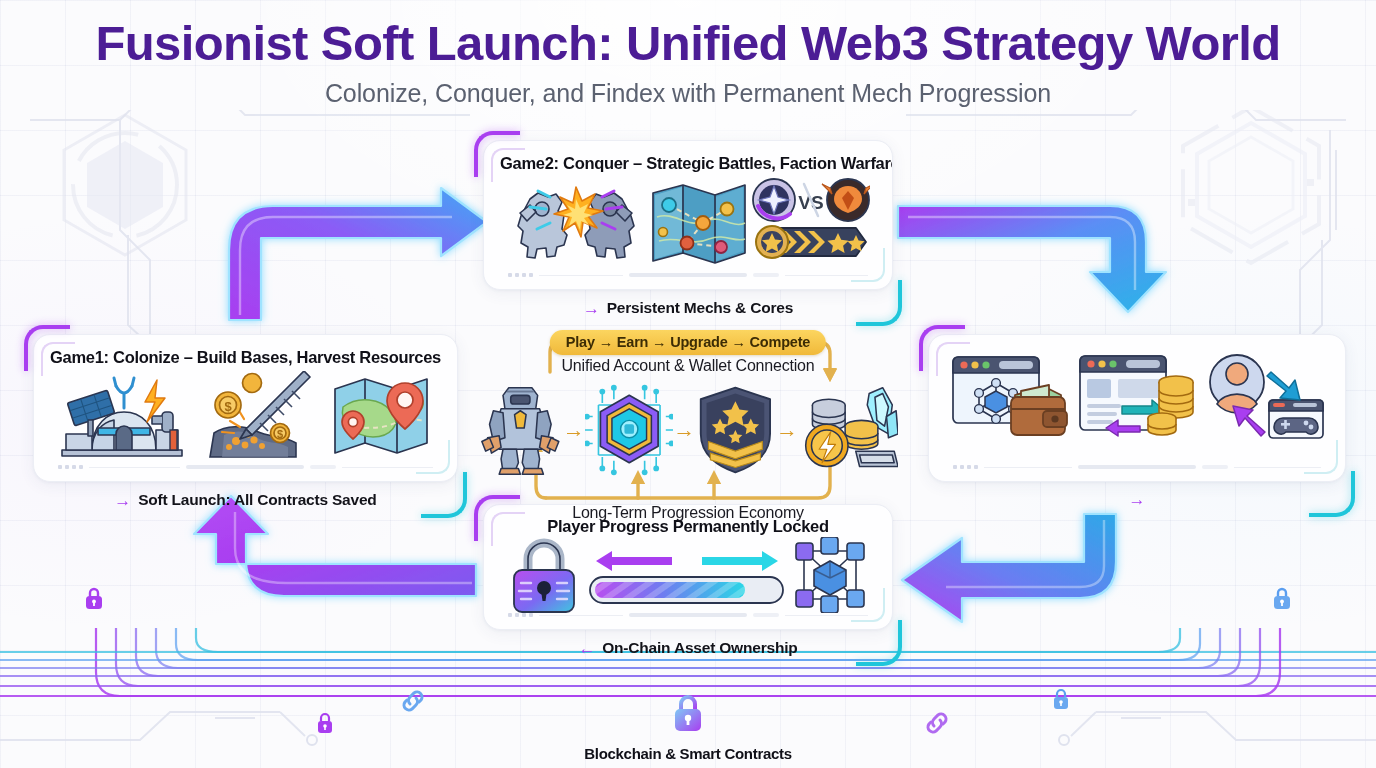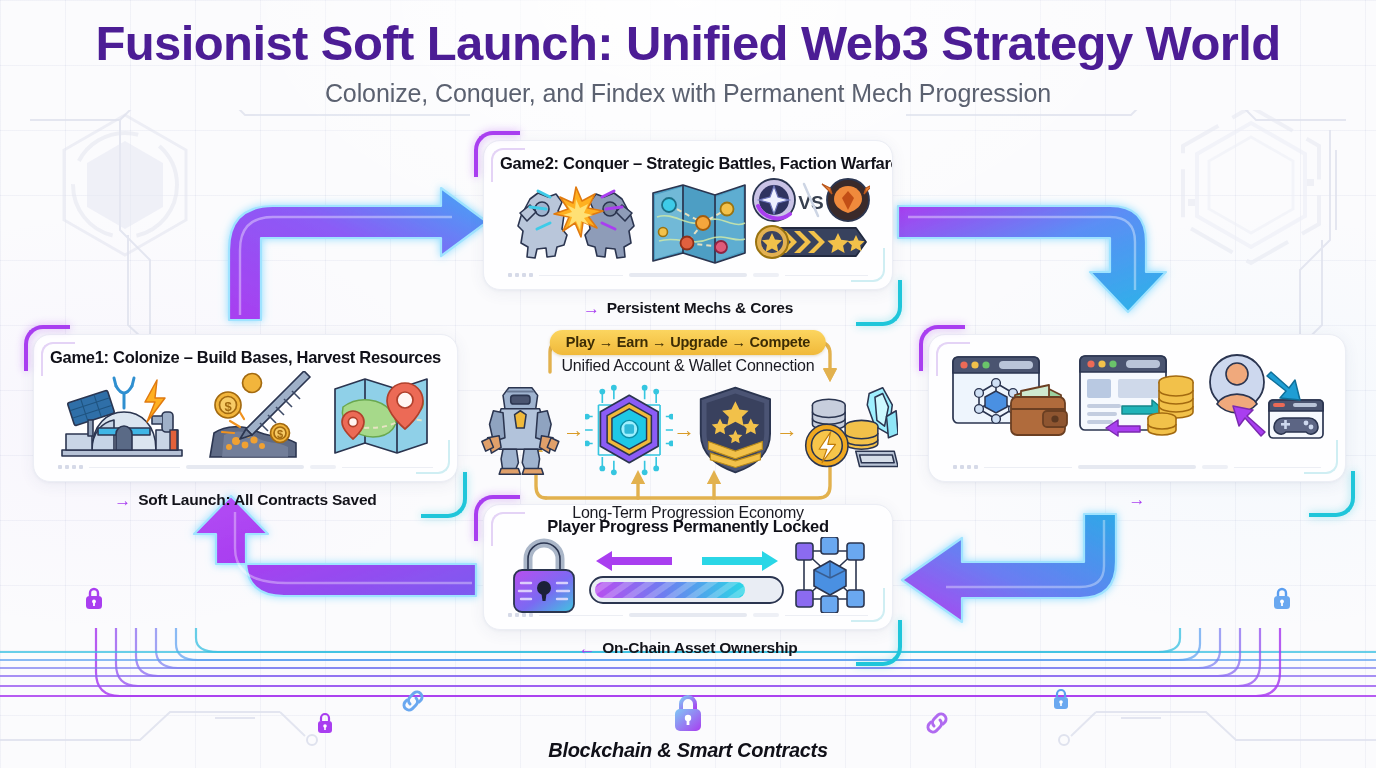--- a/index.html
+++ b/index.html
@@ -106,23 +106,22 @@
   #hub-row {
     position: absolute; top: 52px; left: 0; width: 100%;
     display: flex; align-items: center; justify-content: space-between;
   }
   .hub-chevron { color: #d99b27; font-size: 22px; font-weight: 700; line-height: 1; }
 
   
   #bus { position: absolute; left: 0; bottom: 0; width: 100%; height: 140px; z-index: 4; pointer-events: none; }
   #bus-label {
     position: absolute; left: 50%; transform: translateX(-50%); bottom: 6px;
-    font-size: 20px; font-weight: 700; color: #101018; letter-spacing: -0.3px; white-space: nowrap;
+    font-size: 15px; font-weight: 700; color: #101018; letter-spacing: -0.3px; white-space: nowrap;
     z-index: 7;
-    font-style: italic;
   }
   .mini-icon { position: absolute; z-index: 6; }
 
   
   #arrows { position: absolute; inset: 0; z-index: 3; pointer-events: none; }
 </style>
 </head>
 <body>
 
 <div id="bg-grid"></div>

